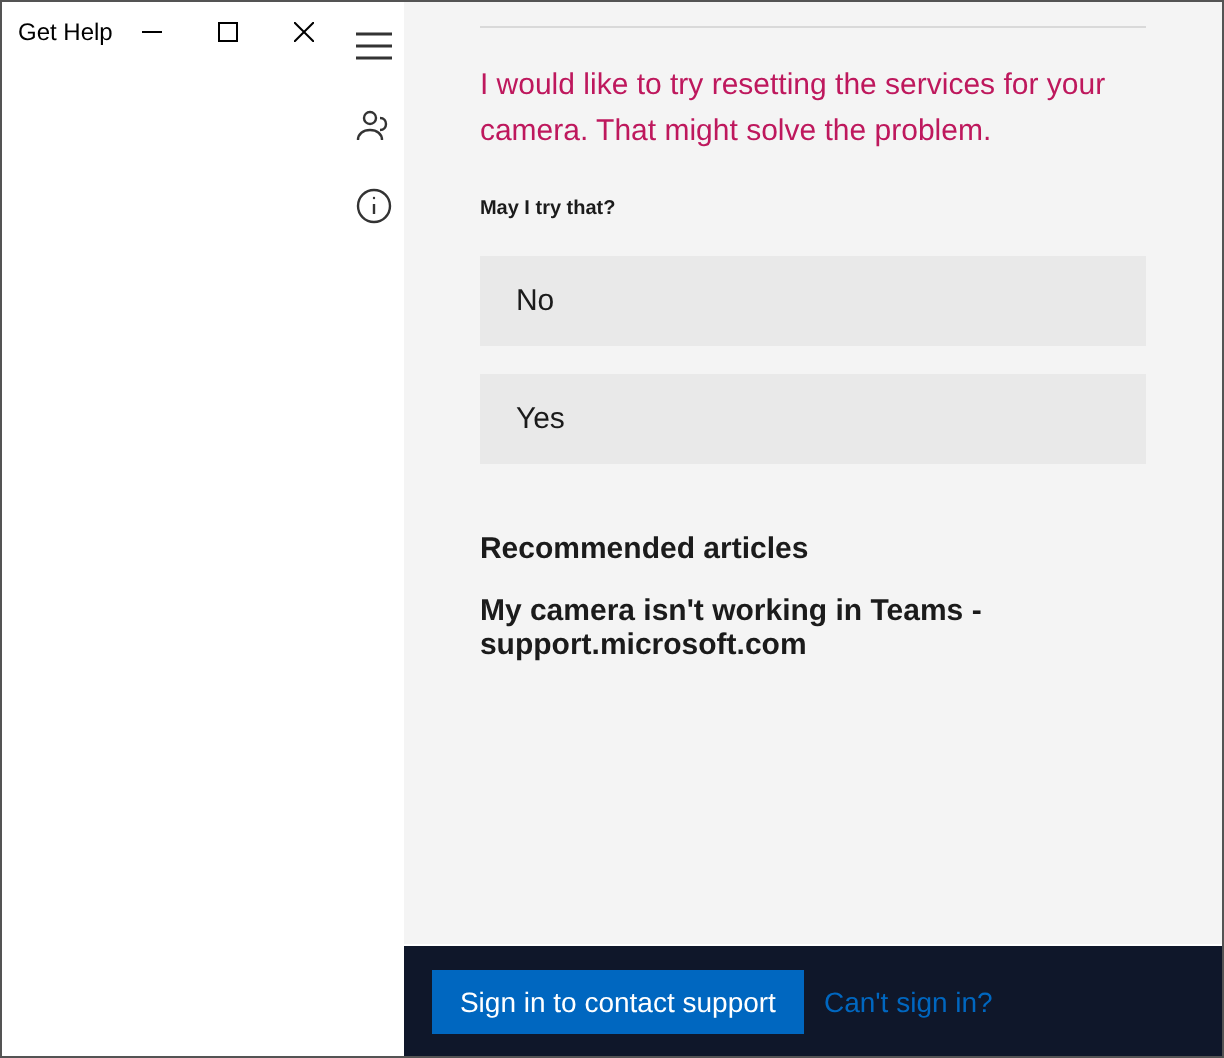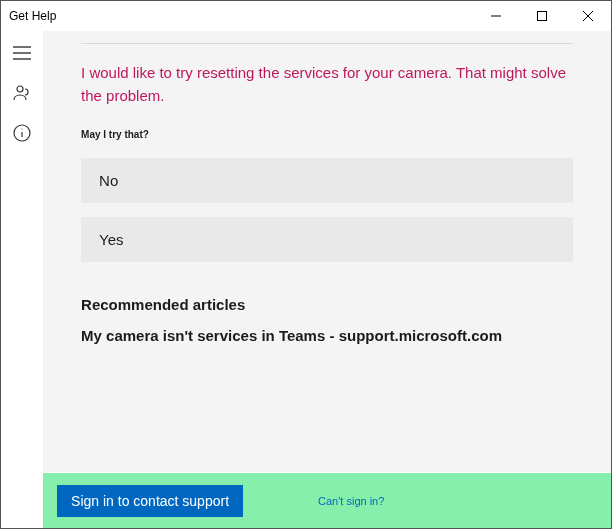--- a/index.html
+++ b/index.html
@@ -1,17 +1,17 @@
 <!DOCTYPE html>
 <html><head>
 <meta charset="utf-8">
 <style>
   * { box-sizing: border-box; margin: 0; padding: 0; }
   html, body { width: 612px; height: 529px; font-family: "Segoe UI", Arial, sans-serif; font-size: 14px; color: #1b1b1b; overflow: hidden; background: #fff; }
-  .window { width: 612px; height: 529px; border: 1px solid #545454; display: flex; flex-direction: column; background: #fff; }
+  .window { width: 612px; height: 529px; border: 1px solid #545454; display: flex; flex-direction: row; background: #fff; }
   
   .titlebar { height: 30px; display: flex; align-items: center; background: #fff; }
   .titlebar .title { padding-left: 8px; font-size: 12px; color: #000; flex: 0 0 auto; }
   .titlebar .spacer { flex: 1 1 auto; }
   .win-btn { width: 46px; height: 30px; display: flex; align-items: center; justify-content: center; color: #000; }
   .win-btn svg { width: 10px; height: 10px; stroke: #000; stroke-width: 1; fill: none; }
   
   .body { flex: 1 1 auto; display: flex; min-height: 0; }
   .sidebar { width: 48px; background: #fff; display: flex; flex-direction: column; align-items: center; padding-top: 12px; gap: 20px; }
   .sidebar .icon { width: 20px; height: 20px; display:flex; align-items:center; justify-content:center; color:#333; }
@@ -23,23 +23,23 @@
   .scroll { flex: 1 1 auto; overflow: hidden; position: relative; }
   .inner { padding: 0 38px 0 38px; }
   .hr { border-top: 1px solid #d9d9d9; margin: 12px 0 18px 0; }
   .msg { font-size: 15px; line-height: 1.5; color: #be185d; margin-bottom: 22px; }
   .question { font-size: 10px; font-weight: 600; margin-bottom: 18px; }
   .option { background: #e9e9e9; padding: 14px 18px; font-size: 15px; margin-bottom: 14px; }
   .rec-head { font-size: 15px; font-weight: 600; margin-top: 34px; margin-bottom: 14px; }
   .article-title { font-size: 15px; font-weight: 600; margin-bottom: 8px; }
   .article-body { font-size: 14.5px; line-height: 1.45; color: #1b1b1b; }
   
-  .footer { height: 56px; background: #86efac; display: flex; align-items: center; padding-left: 14px; gap: 39px; border-top: 1px solid #fff; }
+  .footer { height: 56px; background: #0f172a; display: flex; align-items: center; padding-left: 14px; gap: 10px; border-top: 1px solid #fff; }
   .primary-btn { background: #0067c0; color: #fff; border: none; padding: 8px 14px; font-size: 14px; font-family: inherit; }
-  .link { color: #0067c0; font-size: 11px; cursor: pointer; margin-left: 36px; }
+  .link { color: #0067c0; font-size: 14px; cursor: pointer; }
 </style>
 </head>
 <body>
 
 <div class="window">
 
   <div class="titlebar">
     <div class="title">Get Help</div>
     <div class="spacer"></div>
     <div class="win-btn">
@@ -89,21 +89,21 @@
     <div class="content">
 
       <div class="scroll">
         <div class="inner">
           <div class="hr"></div>
           <p class="msg">I would like to try resetting the services for your camera. That might solve the problem.</p>
           <p class="question">May I try that?</p>
           <div class="option">No</div>
           <div class="option">Yes</div>
           <p class="rec-head">Recommended articles</p>
-          <p class="article-title">My camera isn't services in Teams - support.microsoft.com</p>
+          <p class="article-title">My camera isn't working in Teams - support.microsoft.com</p>
         </div>
       </div>
 
       <div class="footer">
         <button class="primary-btn">Sign in to contact support</button>
         <span class="link">Can't sign in?</span>
       </div>
     </div>
   </div>
 </div>

